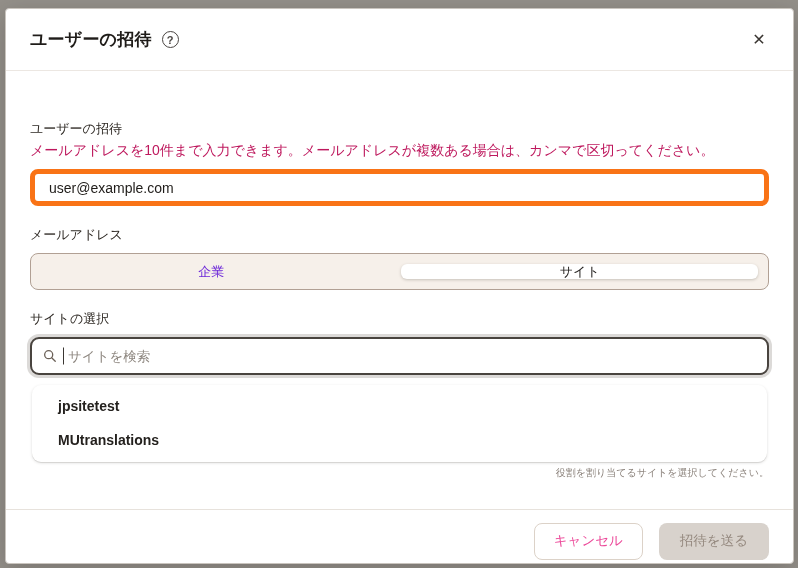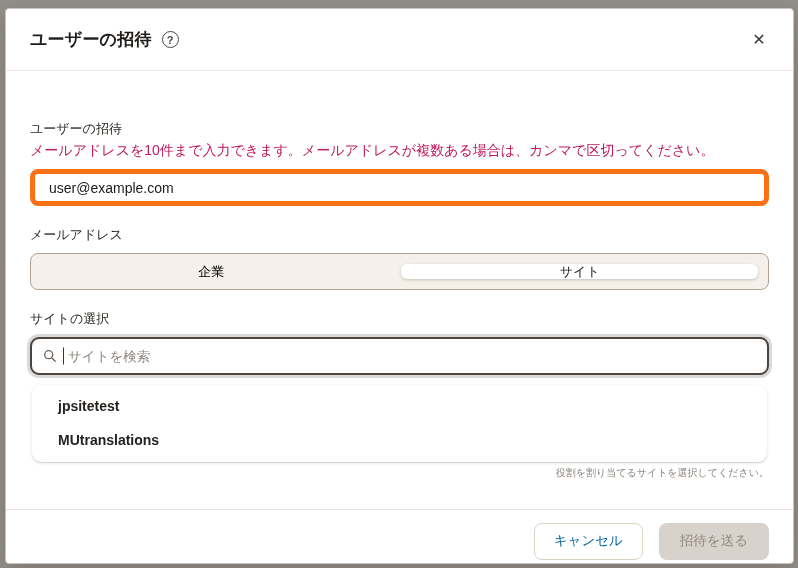--- a/index.html
+++ b/index.html
@@ -69,21 +69,21 @@
     height: 37px;
     border: 1px solid #b1a094;
     border-radius: 8px;
     background: #f6f0ea;
     display: flex;
     overflow: hidden;
   }
   .segment {
     flex: 1 1 50%;
     display: flex; align-items: center; justify-content: center;
-    font-size: 13px; color: #000000;
+    font-size: 13px; color: #6d28d9;
     cursor: pointer;
     background: transparent;
     border: none;
     font-family: "Liberation Sans", "DejaVu Sans", sans-serif;
   }
   .segment.selected {
     background: #ffffff;
     color: #262321;
     margin: 10px;
     border-radius: 6px;
@@ -152,21 +152,21 @@
   .btn {
     height: 37px;
     border-radius: 8px;
     font-size: 13.5px;
     font-family: "Liberation Sans", "DejaVu Sans", sans-serif;
     cursor: pointer;
   }
   .btn-cancel {
     background: #fff;
     border: 1px solid #dcd2c8;
-    color: #0369a1;
+    color: #ec4899;
     padding: 8px 19px;
   }
   .btn-submit {
     background: #d8d2cc;
     border: none;
     color: #95897f;
     padding: 4px 21px;
     cursor: default;
   }
 </style>

